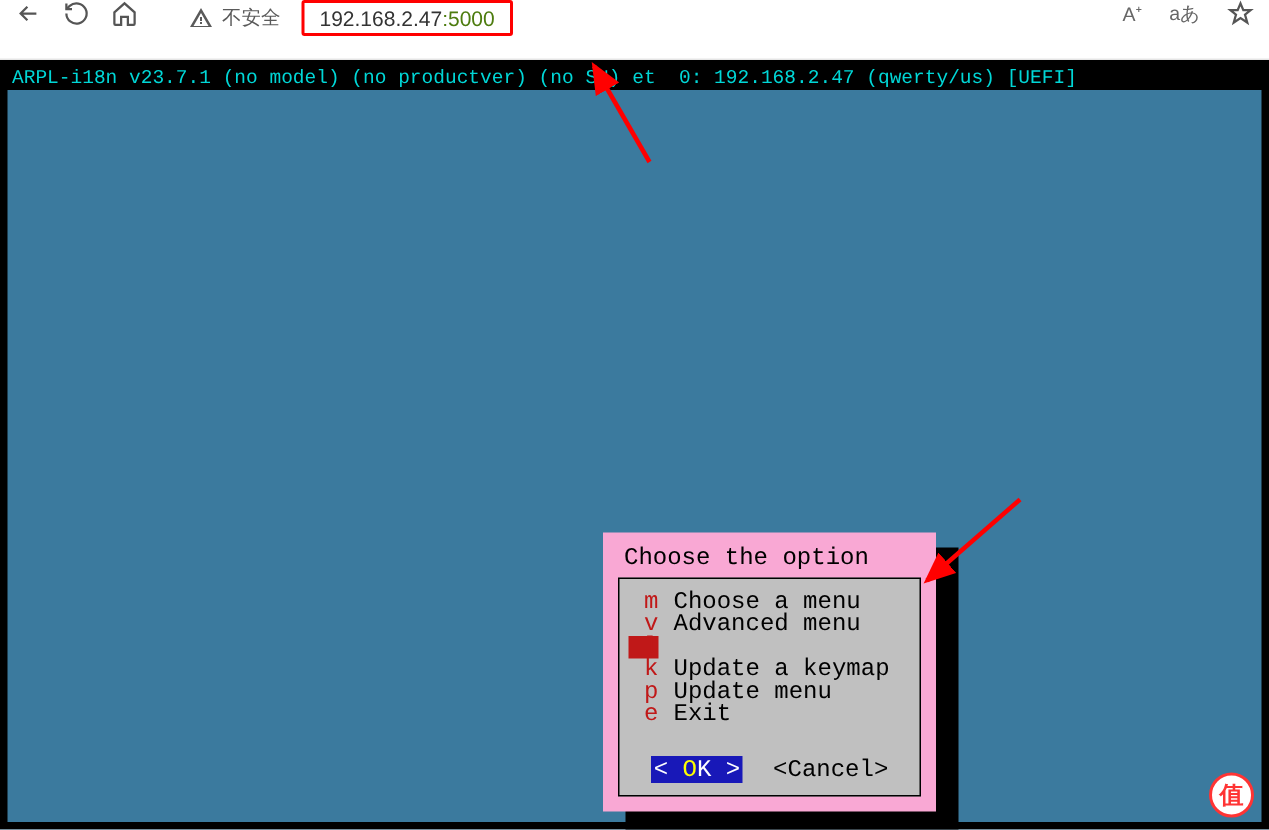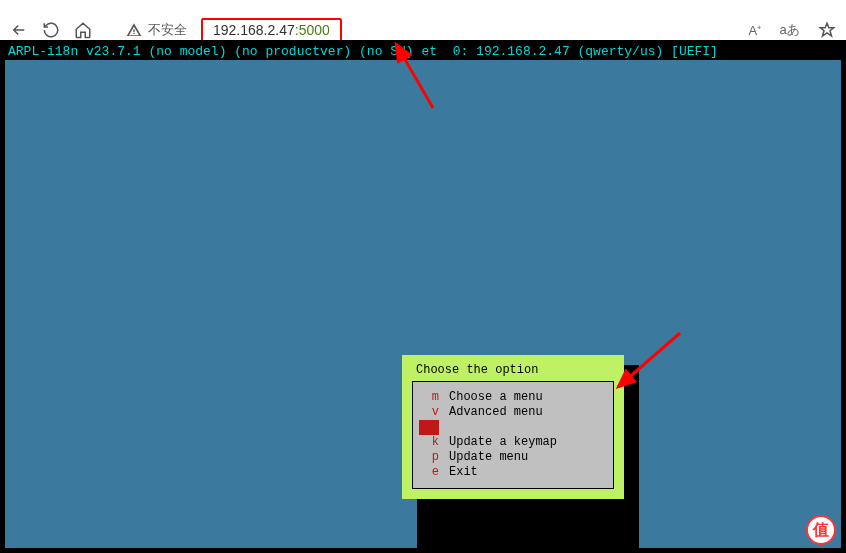--- a/index.html
+++ b/index.html
@@ -5,28 +5,27 @@
     * { margin: 0; padding: 0; box-sizing: border-box; }
     body {
       width: 846px;
       height: 553px;
       font-family: Arial, sans-serif;
       background: #fff;
       position: relative;
       overflow: hidden;
     }
     .browser-bar {
-      height: 28px;
+      height: 40px;
       background: #fff;
       display: flex;
-      align-items: center;
+      align-items: flex-start;
       padding: 0 10px;
       gap: 14px;
       border-bottom: 1px solid #e5e5e5;
-      margin-top: 16px;
     }
     .nav-icon {
       color: #555;
       cursor: pointer;
       display: flex;
       align-items: center;
       justify-content: center;
     }
     .nav-icon svg { width: 18px; height: 18px; }
     .address-zone {
@@ -86,23 +85,23 @@
     .dialog-shadow {
       position: absolute;
       background: #000;
       left: 417px; top: 325px;
       width: 222px; height: 194px;
     }
     .dialog {
       position: absolute;
       left: 402px; top: 315px;
       width: 222px;
-      background: #bef264;
+      background: #f9a8d4;
       font-family: "Courier New", monospace;
-      font-size: 12px;
+      font-size: 16px;
       padding: 8px 10px 10px 10px;
     }
     .dialog-title {
       color: #000;
       margin-bottom: 4px;
       padding-left: 4px;
     }
     .dialog-inner {
       border: 1px solid #000;
       padding: 8px 6px;
@@ -236,20 +235,24 @@
           </div>
           <div class="menu-row">
             <span class="menu-key">p</span>
             <span class="menu-label">Update menu</span>
           </div>
           <div class="menu-row">
             <span class="menu-key">e</span>
             <span class="menu-label">Exit</span>
           </div>
         </div>
+      <div class="dialog-buttons">
+        <span class="btn-ok"><span>&lt;  </span><span class="ok-letter">O</span><span>K  &gt;</span></span>
+        <span class="btn-cancel">&lt;Cancel&gt;</span>
+      </div>
     </div>
   </div>
 </div>
 
 <svg class="red-arrow1" width="60" height="80">
   <defs>
       <marker id="ah1" markerWidth="8" markerHeight="8" refX="6" refY="3" orient="auto">
         <path d="M0,0 L7,3 L0,6 z" fill="#ff0000"></path>
       </marker>
     </defs>

